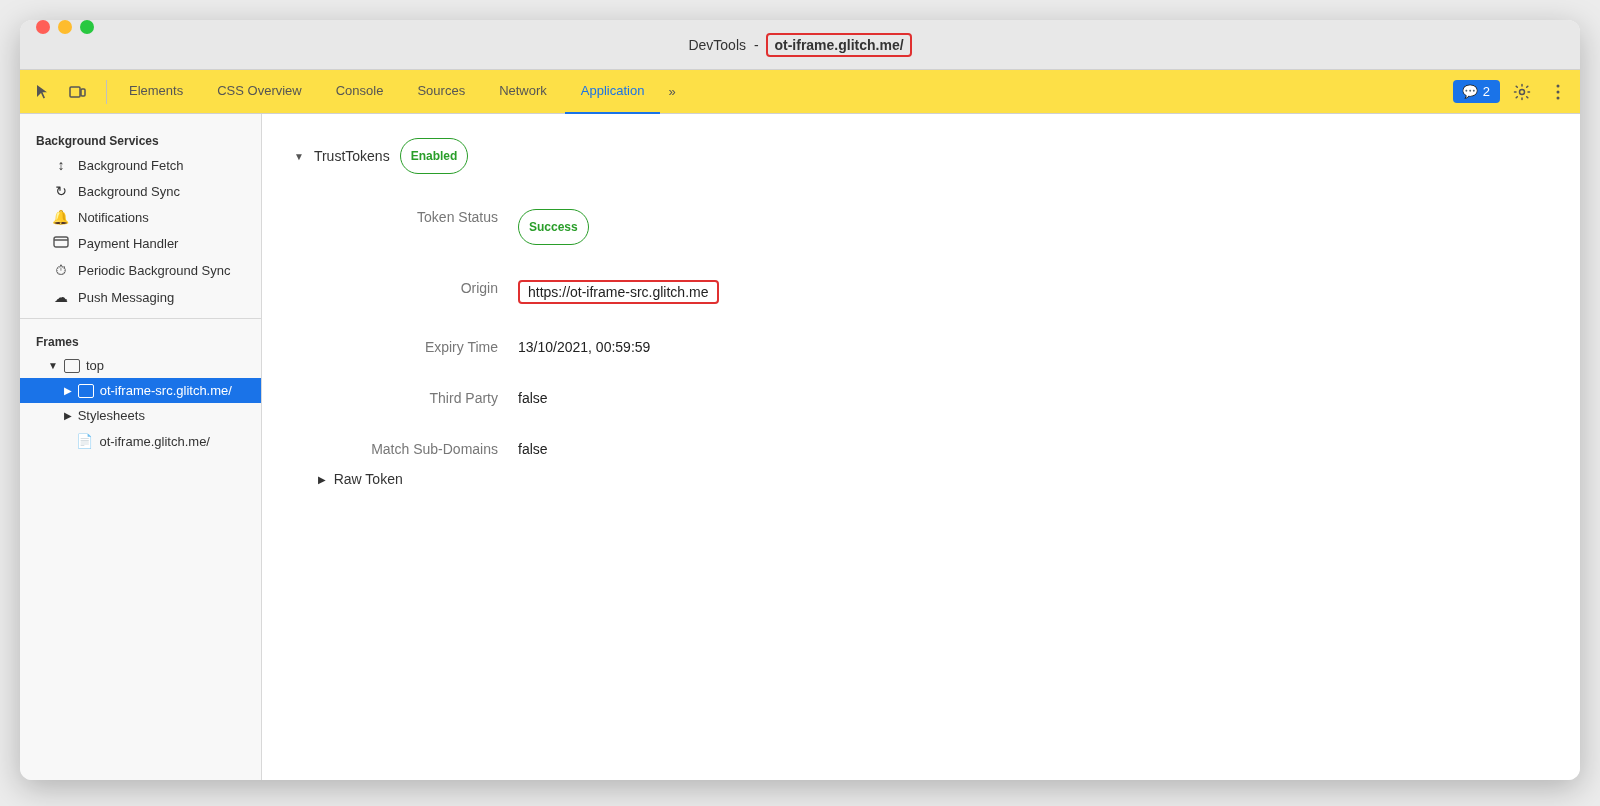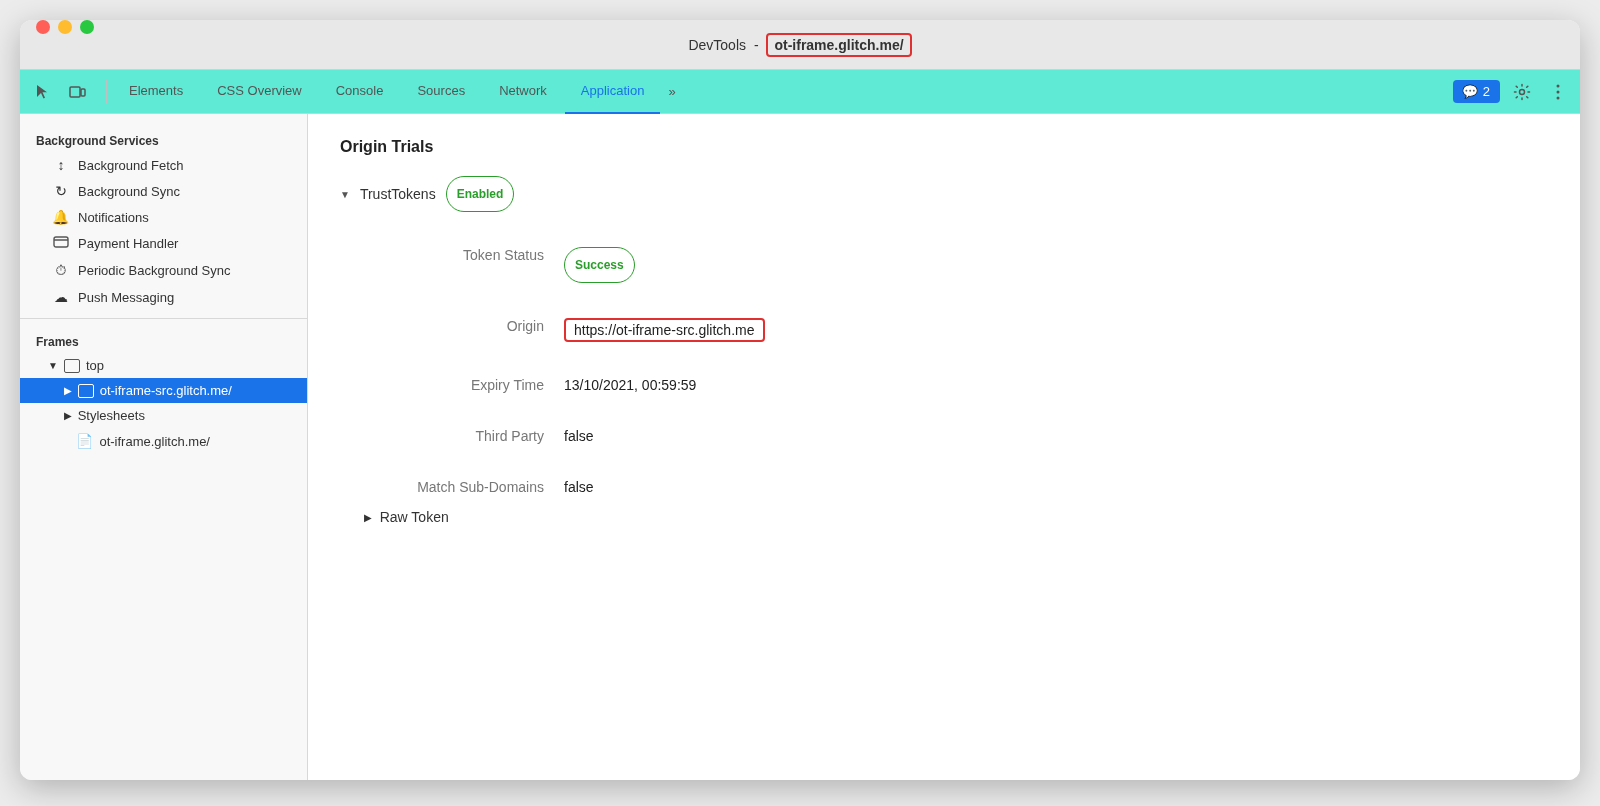--- a/index.html
+++ b/index.html
@@ -60,21 +60,21 @@
     .title-highlight {
       border: 2px solid #e03030;
       border-radius: 4px;
       padding: 2px 6px;
       font-weight: 600;
       color: #333;
     }
 
     
     .toolbar {
-      background: #5eead4;
+      background: #fde047;
       height: 44px;
       display: flex;
       align-items: center;
       border-bottom: 1px solid #d0d0d0;
       padding: 0 8px;
       flex-shrink: 0;
     }
     .toolbar-icons {
       display: flex;
       align-items: center;
@@ -157,21 +157,21 @@
 
     
     .main {
       display: flex;
       flex: 1;
       overflow: hidden;
     }
 
     
     .sidebar {
-      width: 288px;
+      width: 242px;
       background: #f8f8f8;
       border-right: 1px solid #d8d8d8;
       overflow-y: auto;
       flex-shrink: 0;
       padding: 12px 0;
     }
     .sidebar-section-title {
       font-size: 12px;
       font-weight: 600;
       color: #333;
@@ -429,21 +429,20 @@
         <span>Stylesheets</span>
       </div>
 
       <div class="frame-item indent3">
         <span class="doc-icon">📄</span>
         <span>ot-iframe.glitch.me/</span>
       </div>
     </div>
 
     <div class="content">
-      <div class="content-title">Origin Trials</div>
 
       <div class="section-header">
         <span class="section-header-arrow">▼</span>
         <span>TrustTokens</span>
         <span class="badge badge-enabled">Enabled</span>
       </div>
 
       <div class="detail-table">
 
         <div class="detail-row">

